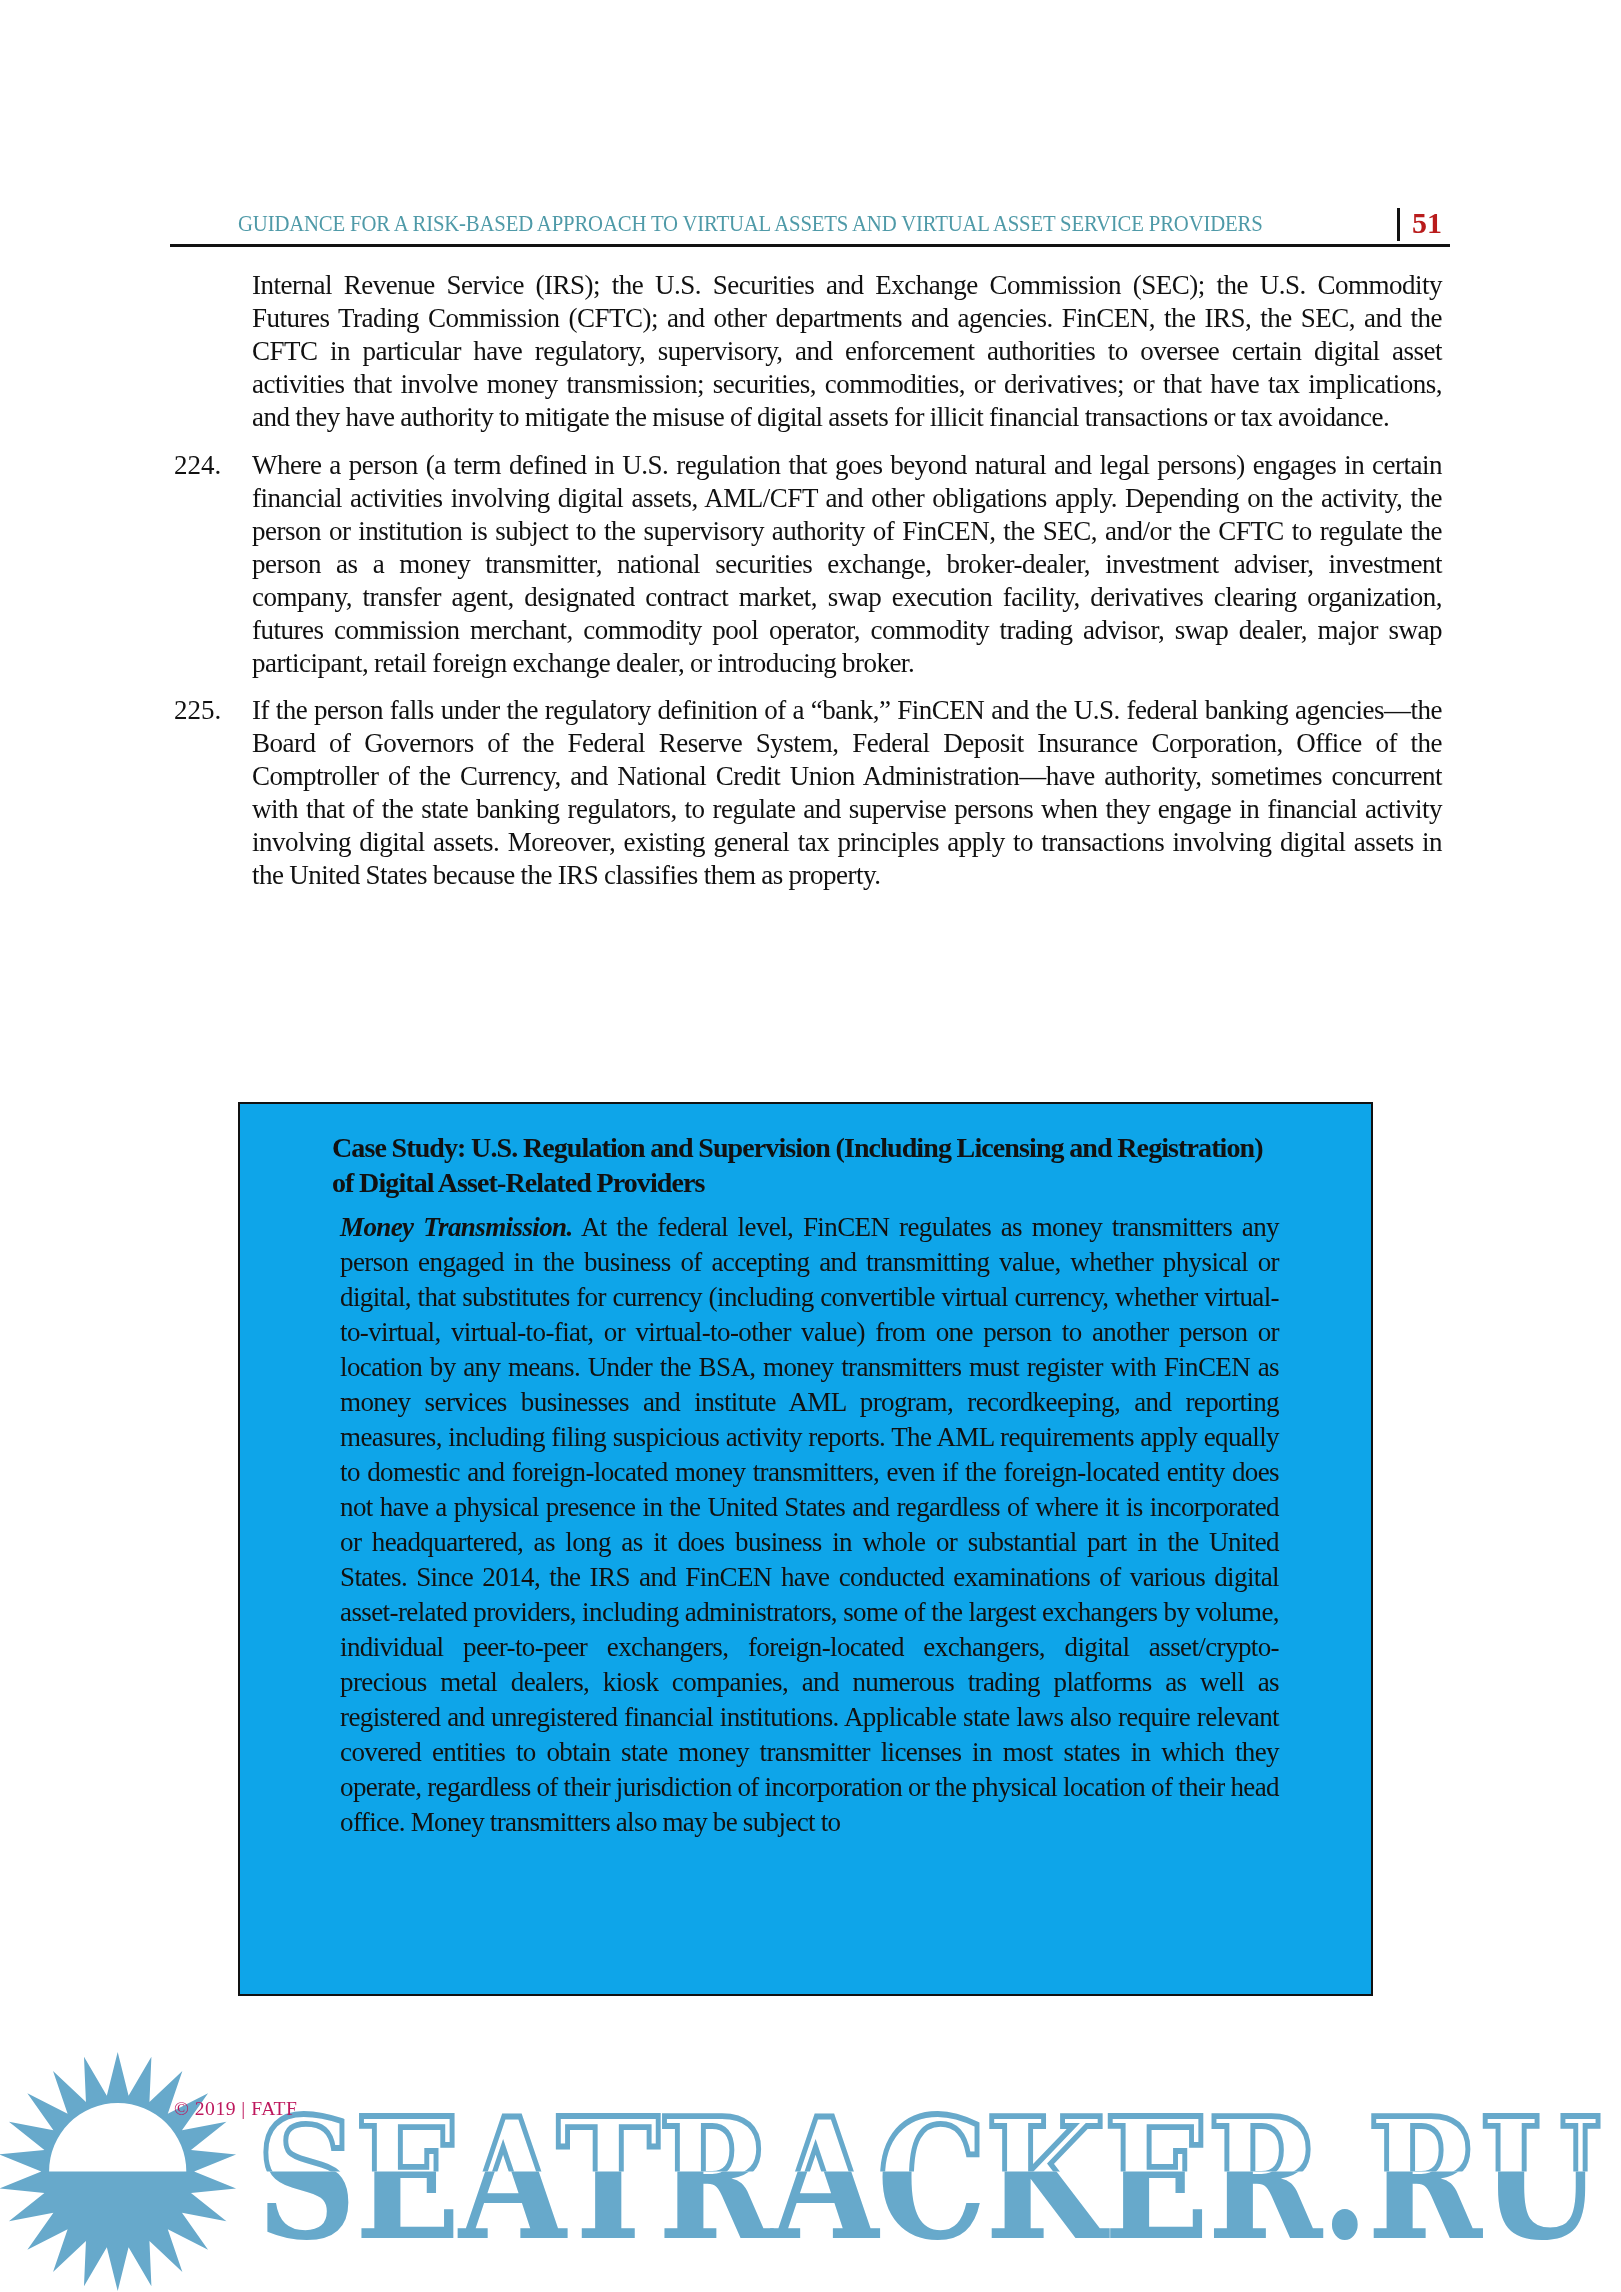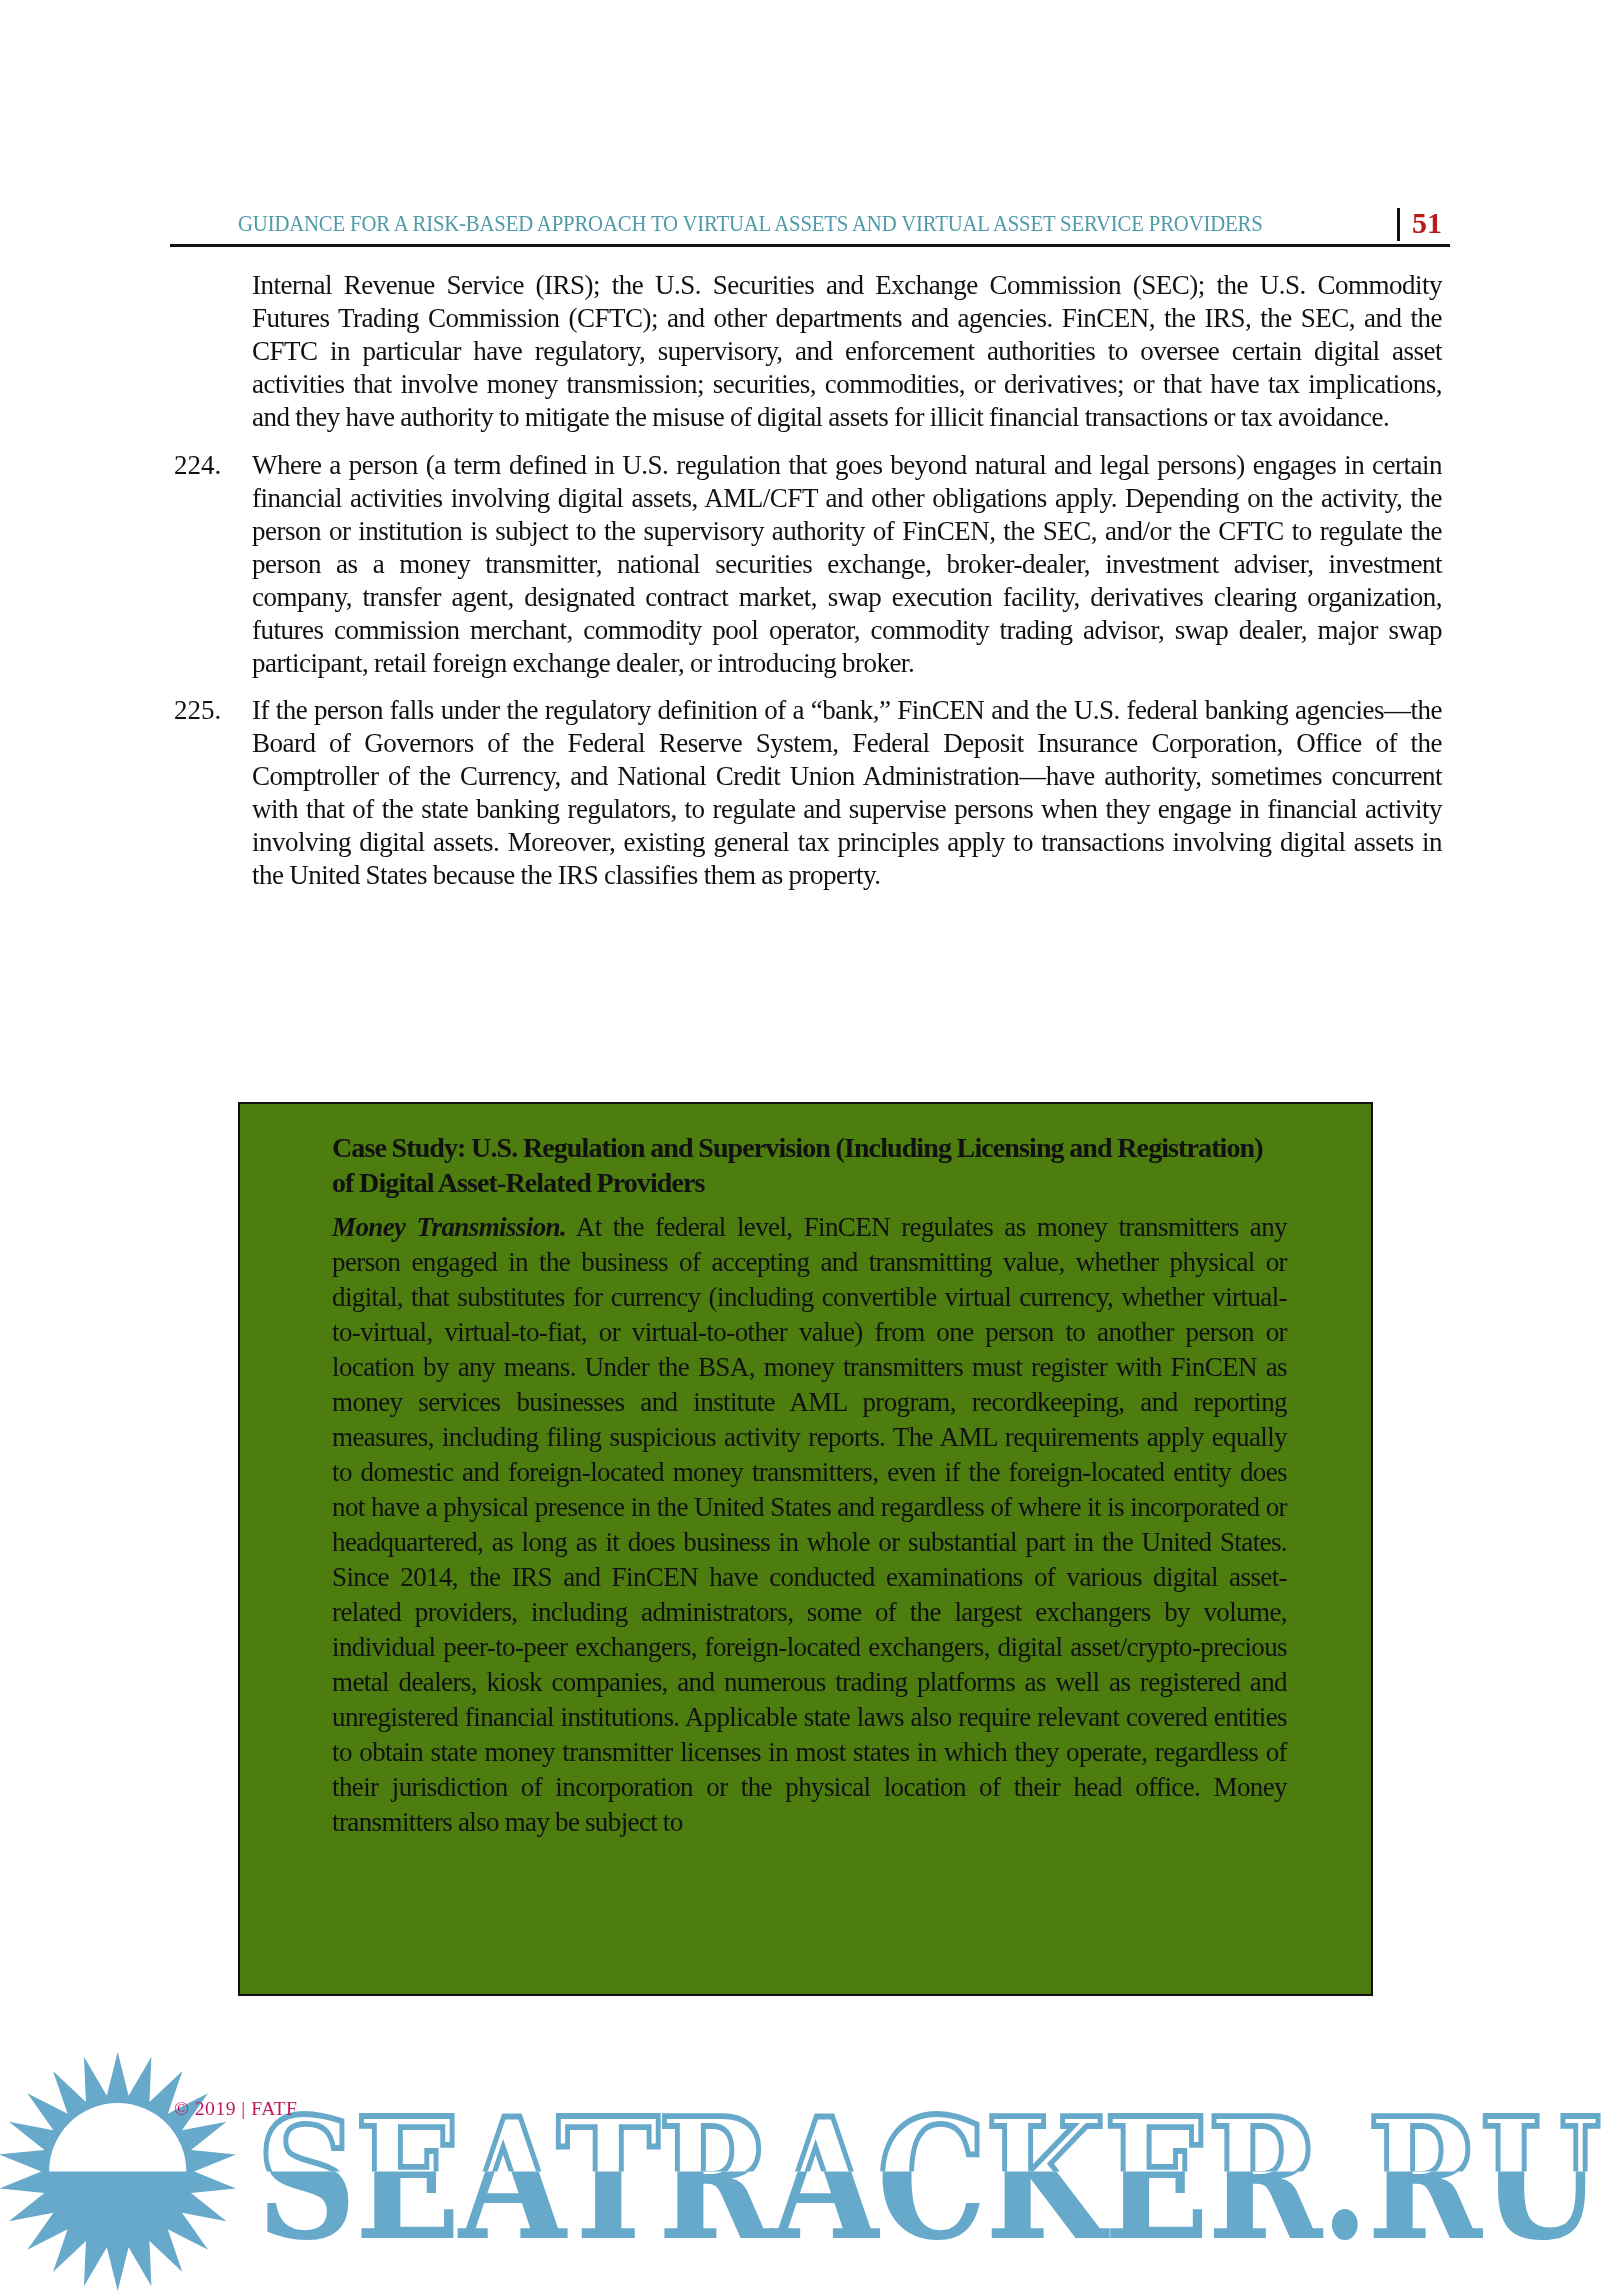--- a/index.html
+++ b/index.html
@@ -8,24 +8,24 @@
   .header-sep { position: absolute; left: 1397px; top: 208px; width: 2.9px; height: 33px; background: #111; }
   .page-number { position: absolute; left: 1412px; top: 206px; font-size: 30px; font-weight: bold; color: #b91c1c; }
   .header-rule { position: absolute; left: 170px; top: 244px; width: 1280px; height: 2.9px; background: #111; }
 
   .body-text { position: absolute; left: 174px; top: 269px; width: 1268px; font-size: 27px; line-height: 33px; }
   .para { position: relative; text-align: justify; text-align-last: left; margin-bottom: 14.7px; }
   .para .num { position: absolute; left: 0; top: 0; }
   .para .text { margin-left: 78px; display: block; letter-spacing: -0.5px; word-spacing: -0.5px; }
   .cont .text { margin-left: 78px; }
 
-  .case-box { position: absolute; left: 238px; top: 1102px; width: 1135px; height: 894px; background: #4d7c0f; border: 2.9px solid #111; box-sizing: border-box; }
+  .case-box { position: absolute; left: 238px; top: 1102px; width: 1135px; height: 894px; background: #0ea5e9; border: 2.9px solid #111; box-sizing: border-box; }
   .case-inner { position: absolute; left: 92px; top: 25.5px; width: 955px; }
   .case-title { font-weight: bold; font-size: 28px; line-height: 35px; letter-spacing: -0.9px; word-spacing: -0.5px; margin: 0 0 10.8px 0; }
-  .case-body { font-size: 27px; line-height: 35px; text-align: justify; text-align-last: left; letter-spacing: -0.6px; word-spacing: -0.5px; margin: 0; }
+  .case-body { font-size: 27px; line-height: 35px; text-align: justify; text-align-last: left; letter-spacing: -0.6px; word-spacing: -0.5px; margin: 8px; }
   .case-body .lead { font-weight: bold; font-style: italic; }
 
   .copyright { position: absolute; left: 174px; top: 2098px; font-size: 19.6px; color: #be185d; letter-spacing: 0.5px; white-space: nowrap; z-index: 3; }
   .watermark { position: absolute; left: 0; top: 2049px; width: 1621px; height: 244px; z-index: 2; }
 </style>
 </head>
 <body>
 
 <div class="header-title">GUIDANCE FOR A RISK-BASED APPROACH TO VIRTUAL ASSETS AND VIRTUAL ASSET SERVICE PROVIDERS</div>
 <div class="header-sep"></div>

